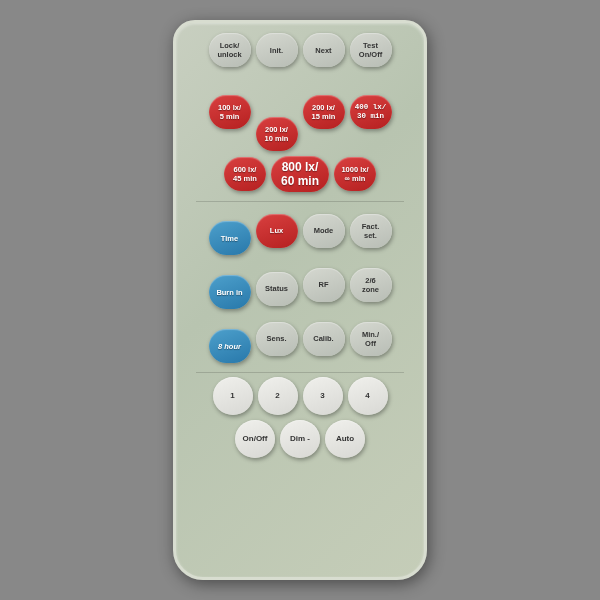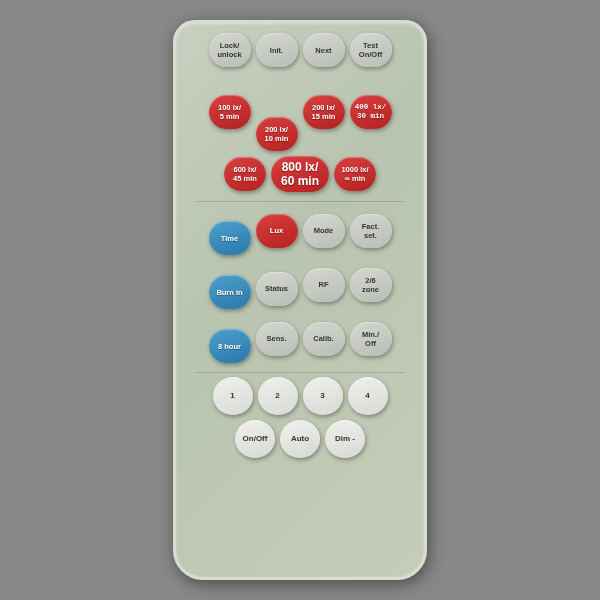--- a/index.html
+++ b/index.html
@@ -142,31 +142,31 @@
 set.</button>
     </div>
     <div class="row">
       <button class="btn btn-blue btn-sm" style="white-space: pre-line;">Burn in</button>
       <button class="btn btn-gray btn-sm" style="white-space: pre-line; margin-top: 8px;">Status</button>
       <button class="btn btn-gray btn-sm" style="white-space: pre-line;">RF</button>
       <button class="btn btn-gray btn-sm" style="white-space: pre-line;">2/6
 zone</button>
     </div>
     <div class="row">
-      <button class="btn btn-blue btn-sm" style="white-space: pre-line;">8 hour</button>
+      <button class="btn btn-blue btn-sm" style="white-space: pre-line; font-style: italic;">8 hour</button>
       <button class="btn btn-gray btn-sm" style="white-space: pre-line;">Sens.</button>
       <button class="btn btn-gray btn-sm" style="white-space: pre-line;">Calib.</button>
       <button class="btn btn-gray btn-sm" style="white-space: pre-line;">Min./
 Off</button>
     </div>
     <div class="divider"></div>
     <div class="row">
       <button class="btn btn-white btn-round" style="white-space: pre-line;">1</button>
       <button class="btn btn-white btn-round" style="white-space: pre-line;">2</button>
       <button class="btn btn-white btn-round" style="white-space: pre-line;">3</button>
       <button class="btn btn-white btn-round" style="white-space: pre-line;">4</button>
     </div>
     <div class="row">
       <button class="btn btn-white btn-round" style="white-space: pre-line;">On/Off</button>
+      <button class="btn btn-white btn-round" style="white-space: pre-line;">Dim -</button>
       <button class="btn btn-white btn-round" style="white-space: pre-line;">Auto</button>
-      <button class="btn btn-white btn-round" style="white-space: pre-line;">Dim -</button>
     </div>
   </div>
 
 </body></html>

